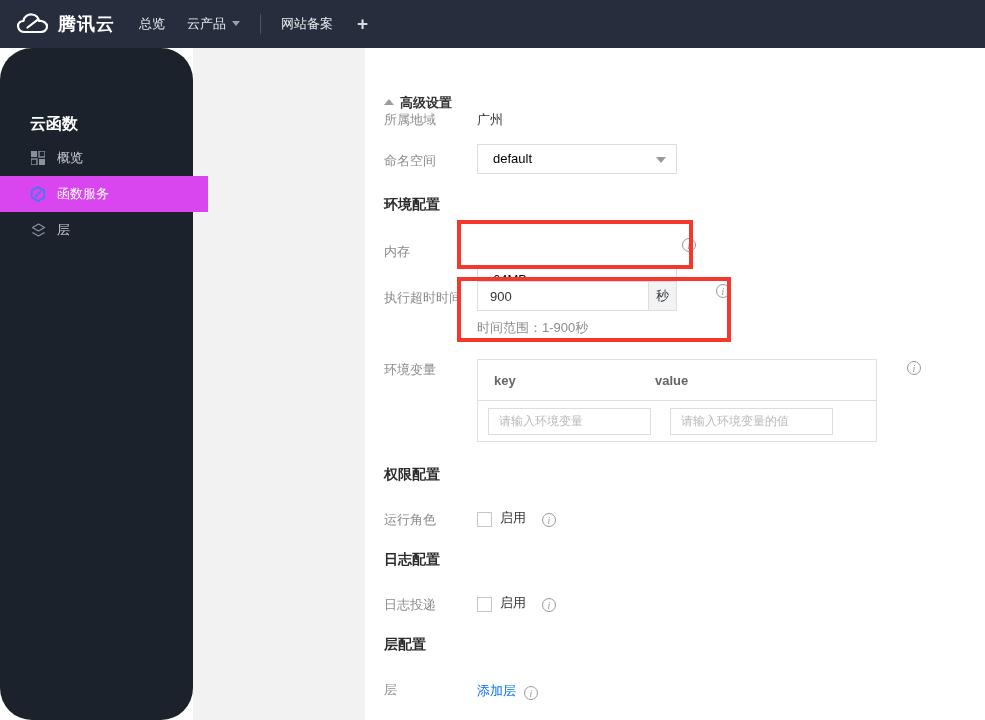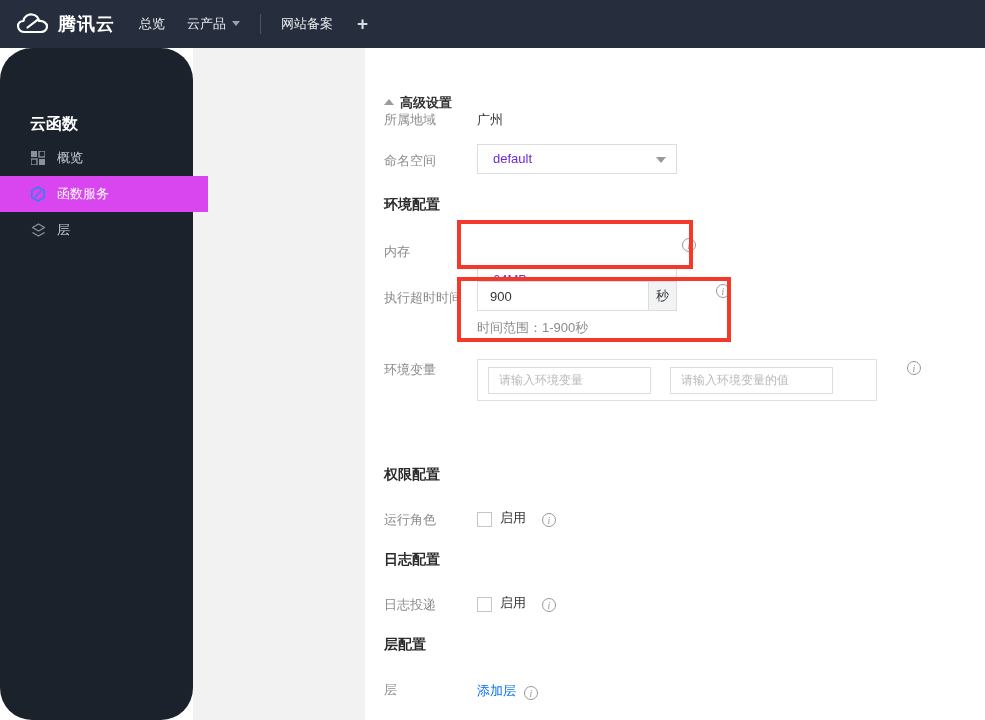--- a/index.html
+++ b/index.html
@@ -32,21 +32,21 @@
   .abs { position:absolute; }
   .lbl { font-size:13px; color:#8b8b8b; }
   .val { font-size:13px; color:#333; }
   .section-h { font-size:14px; font-weight:bold; color:#2b2b2b; }
 
   .adv-toggle { left:19px; top:16px; font-size:13px; color:#333; font-weight:700; cursor:pointer;margin-top:30px; }
   .tri-up { display:inline-block; width:0; height:0; margin-right:6px; vertical-align:2px;
             border-left:5px solid transparent; border-right:5px solid transparent; border-bottom:6px solid #9b9b9b; }
 
   .select-box { width:200px; height:30px; border:1px solid #ddd; background:#fff; position:relative;
-                line-height:28px; padding-left:15px; font-size:13px; color:#6d28d9; cursor:pointer; }
+                line-height:28px; padding-left:15px; font-size:13px; color:#000000; cursor:pointer; }
   .select-box .caret { position:absolute; right:10px; top:12px; width:0; height:0;
                 border-left:5px solid transparent; border-right:5px solid transparent; border-top:6px solid #999; }
 
   .input-group { width:200px; height:30px; border:1px solid #ddd; display:flex; background:#fff; }
   .input-group input { flex:1; min-width:0; border:none; outline:none; padding-left:12px; font-size:13px; color:#333; }
   .unit-addon { width:28px; background:#f2f3f5; border-left:1px solid #ddd; font-size:13px; color:#333;
                 display:flex; align-items:center; justify-content:center; }
 
   .info { display:inline-flex; width:14px; height:14px; border:1px solid #979797; border-radius:50%;
           color:#979797; font-size:10px; align-items:center; justify-content:center; font-family:"Liberation Serif",serif;
@@ -158,20 +158,24 @@
   <div class="abs input-group" style="left:112px; top:233px;">
     <input type="text" value="900" style="">
     <span class="unit-addon">秒</span>
   </div>
   <span class="abs info" style="left:351px; top:236px;"></span>
   <div class="abs hint" style="left:112px; top:271px;">时间范围：1-900秒</div>
   <div class="red-box" style="left:92px; top:229px; width:274px; height:65px;"></div>
 
   <div class="abs lbl" style="left:19px; top:313px;">环境变量</div>
   <div class="abs env-table" style="left:112px; top:311px;">
+    <div class="env-thead">
+      <span class="th-key">key</span>
+      <span>value</span>
+    </div>
     <div class="env-row">
       <input type="text" placeholder="请输入环境变量" style="">
       <input type="text" placeholder="请输入环境变量的值" style="">
     </div>
   </div>
   <span class="abs info" style="left:542px; top:313px;"></span>
 
   <div class="abs section-h" style="left:19px; top:418px;">权限配置</div>
 
   <div class="abs lbl" style="left:19px; top:463px;">运行角色</div>

